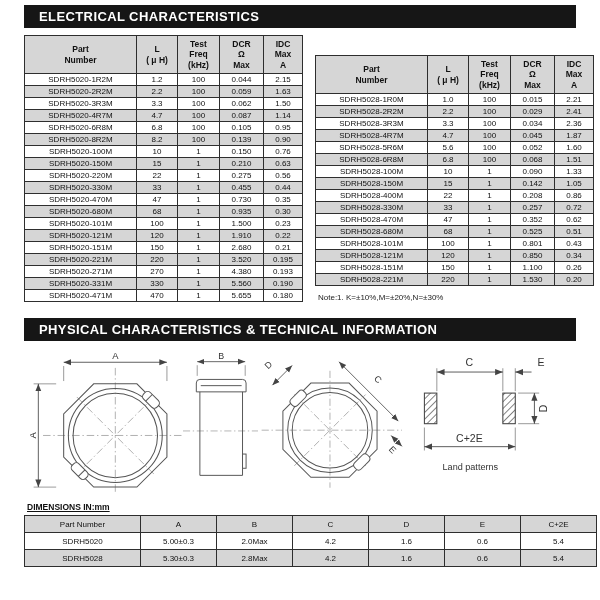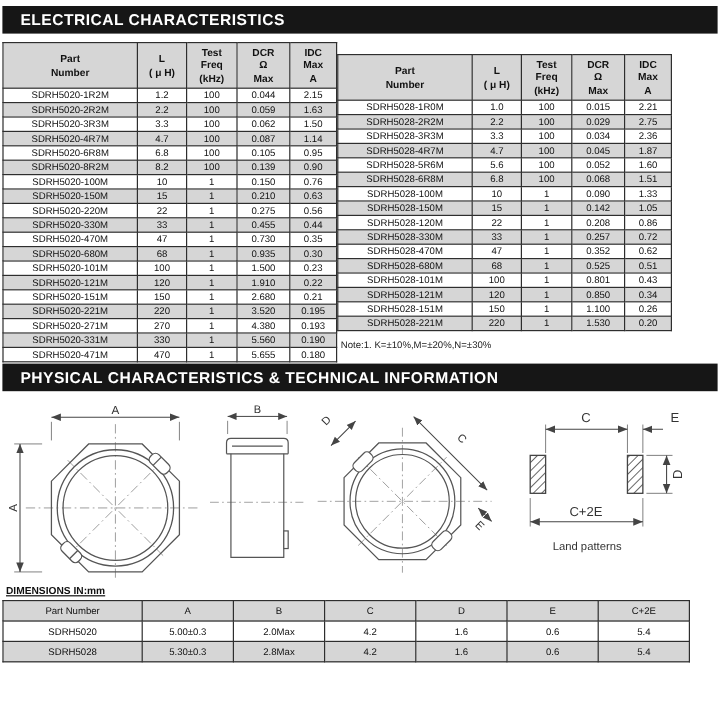--- a/index.html
+++ b/index.html
@@ -1,27 +1,27 @@
 <!DOCTYPE html>
 <html><head>
 <meta charset="utf-8">
 <style>
   * { box-sizing: border-box; }
   html,body { margin:0; padding:0; }
   body {
     width:600px; height:600px; background:#ffffff;
     font-family:"Liberation Sans", sans-serif; color:#111;
   }
-  .page { padding:5px 2px 0;border-radius:10px; }
+  .page { padding:5px 24px 0;border-radius:10px; }
   .bar {
     background:#161616; color:#fff; font-weight:bold;
     font-size:13px; letter-spacing:.4px;
     padding:4px 0 4px 15px; margin-bottom:7px;
   }
-  .tables-row { display:flex; gap:0; margin-bottom:1px; align-items:center; }
+  .tables-row { display:flex; gap:12px; margin-bottom:16px; align-items:flex-end; }
   table { border-collapse:collapse; table-layout:fixed; }
   .etable { width:278px; }
   .etable th, .etable td {
     border:1px solid #2e2e2e; text-align:center; padding:0;
     font-size:8px; overflow:hidden;
   }
   .etable th {
     font-size:8.5px; font-weight:bold; white-space:pre-line;
     height:38px; background:#d6d6d6; line-height:1.25;
   }
@@ -264,21 +264,21 @@
               <td>1.0</td>
               <td>100</td>
               <td>0.015</td>
               <td>2.21</td>
             </tr>
             <tr>
               <td>SDRH5028-2R2M</td>
               <td>2.2</td>
               <td>100</td>
               <td>0.029</td>
-              <td>2.75</td>
+              <td>2.41</td>
             </tr>
             <tr>
               <td>SDRH5028-3R3M</td>
               <td>3.3</td>
               <td>100</td>
               <td>0.034</td>
               <td>2.36</td>
             </tr>
             <tr>
               <td>SDRH5028-4R7M</td>
@@ -309,21 +309,21 @@
               <td>1.33</td>
             </tr>
             <tr>
               <td>SDRH5028-150M</td>
               <td>15</td>
               <td>1</td>
               <td>0.142</td>
               <td>1.05</td>
             </tr>
             <tr>
-              <td>SDRH5028-120M</td>
+              <td>SDRH5028-400M</td>
               <td>22</td>
               <td>1</td>
               <td>0.208</td>
               <td>0.86</td>
             </tr>
             <tr>
               <td>SDRH5028-330M</td>
               <td>33</td>
               <td>1</td>
               <td>0.257</td>

